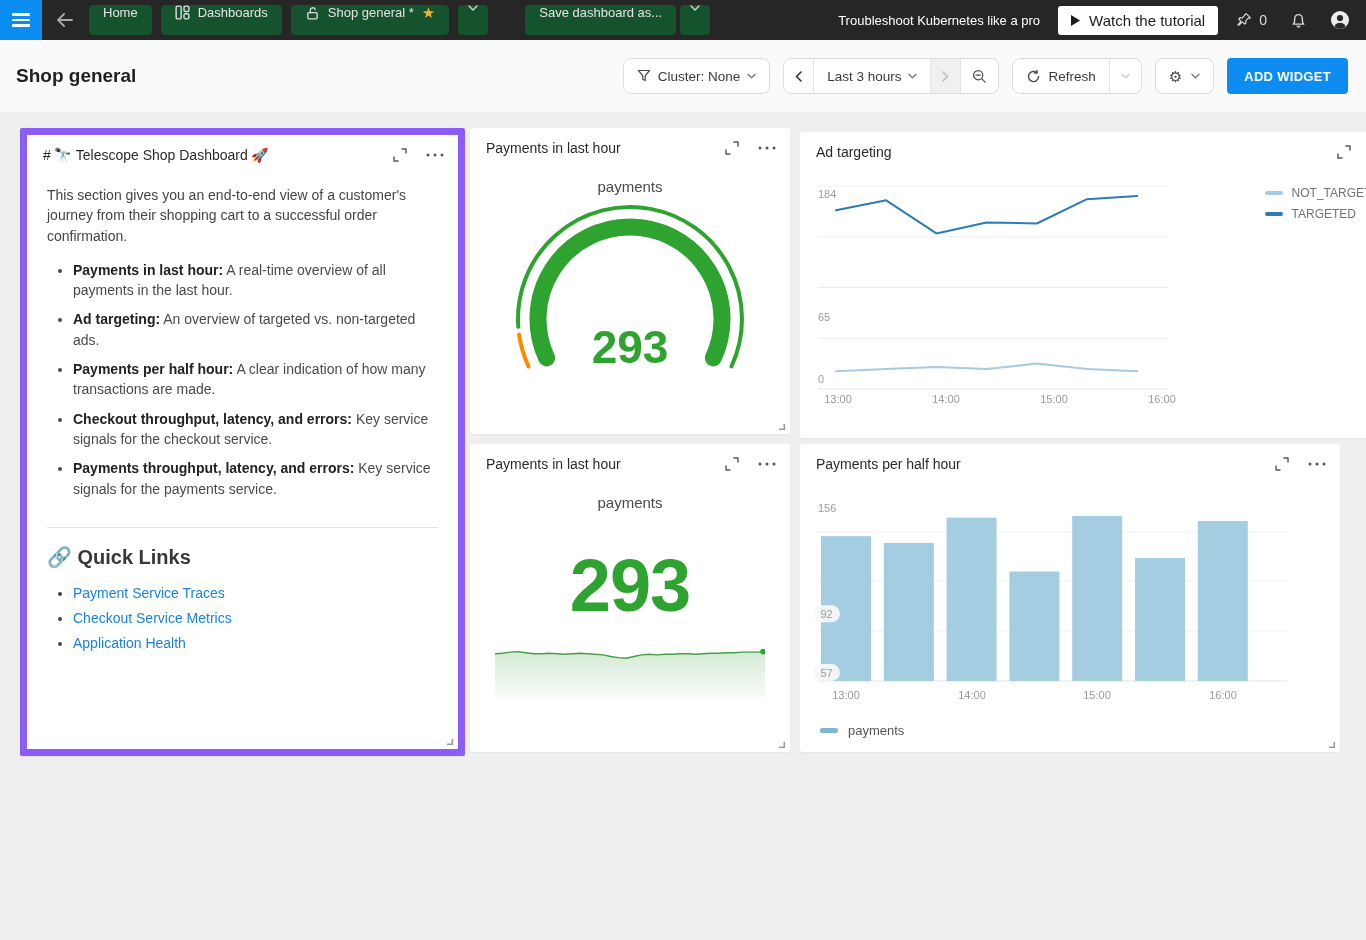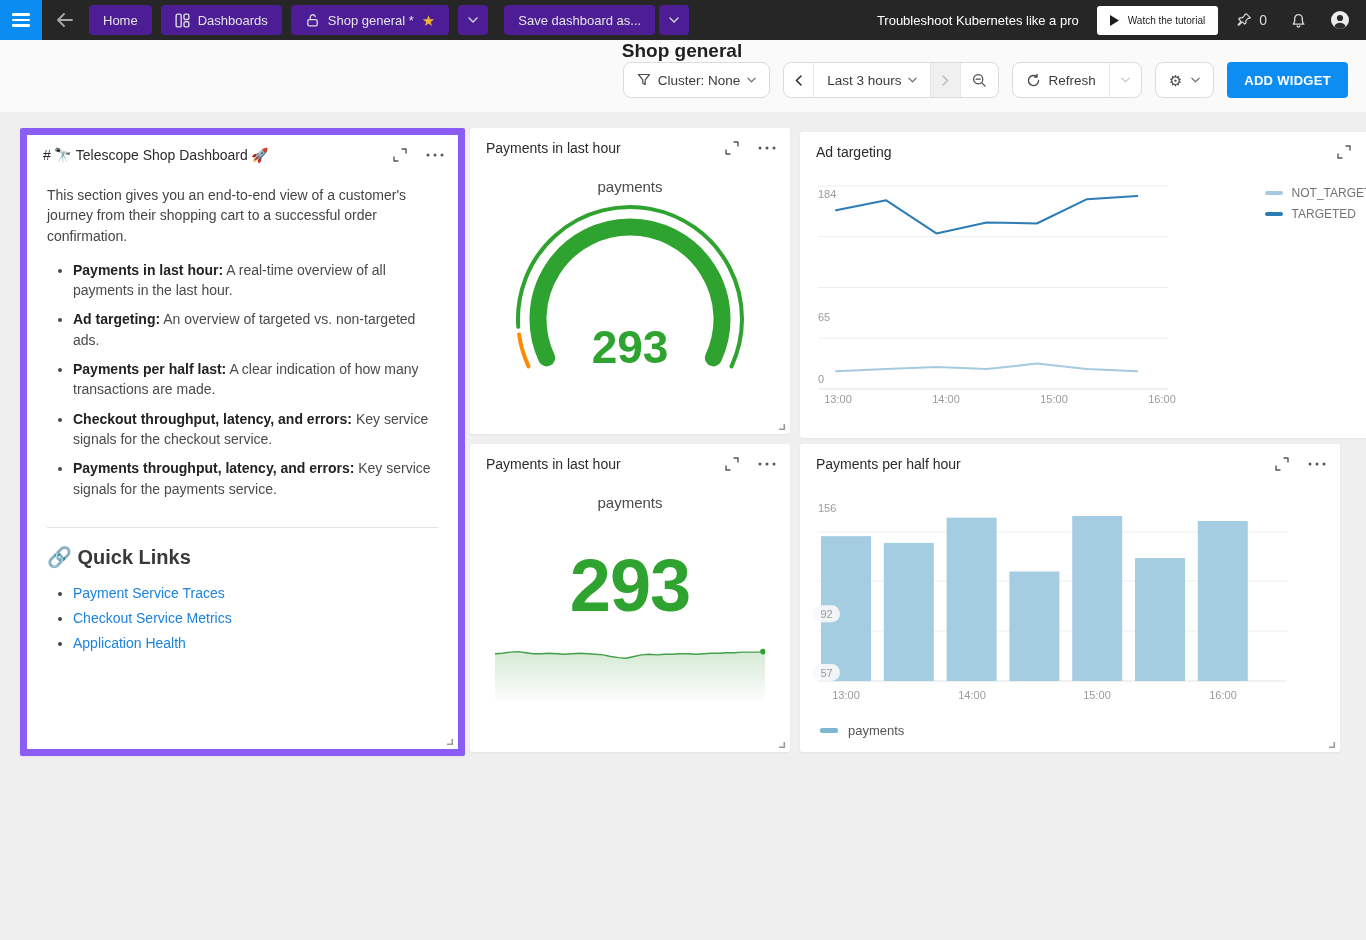--- a/index.html
+++ b/index.html
@@ -4,31 +4,31 @@
 <style>
   * { margin:0; padding:0; box-sizing:border-box; }
   html,body { width:1366px; height:940px; font-family:"Liberation Sans", sans-serif; background:#efefef; overflow:hidden; }
   .page { position:relative; width:1366px; height:940px; }
 
   
   .navbar { position:absolute; top:0; left:0; width:100%; height:40px; background:#262626; display:flex; align-items:center; z-index:20; }
   .burger { width:42px; height:40px; background:#0b8cf0; display:flex; flex-direction:column; justify-content:center; align-items:center; gap:3px; cursor:pointer; flex:0 0 auto; }
   .burger span { width:18px; height:2.5px; background:#fff; border-radius:1px; }
   .back-arrow { margin:0 16px 0 14px; display:flex; align-items:center; }
-  .nav-tab { background:#4c1d95; color:#e3e3e3; font-size:13px; height:30px; border-radius:4px; display:inline-flex; align-items:center; gap:8px; padding:0 14px; margin-right:9px; cursor:pointer; white-space:nowrap; }
+  .nav-tab { background:#14532d; color:#e3e3e3; font-size:13px; height:30px; border-radius:4px; display:inline-flex; align-items:flex-start; gap:8px; padding:0 14px; margin-right:9px; cursor:pointer; white-space:nowrap; }
   .nav-tab.icon-only { width:30px; padding:0; justify-content:center; }
   .star { color:#f0b42c; font-size:15px; line-height:1; }
-  .save-group { margin-left:7px; display:flex; gap:4px; }
+  .save-group { margin-left:28px; display:flex; gap:4px; }
   .promo { margin-left:auto; color:#fff; font-size:13px; white-space:nowrap; }
-  .tutorial-btn { background:#fff; color:#1c1c1c; border-radius:3px; height:29px; padding:4px 13px; display:flex; align-items:center; gap:9px; font-size:10px; margin:0 18px; cursor:pointer; white-space:nowrap; }
+  .tutorial-btn { background:#fff; color:#1c1c1c; border-radius:3px; height:29px; padding:4px 13px; display:flex; align-items:center; gap:9px; font-size:15px; margin:0 18px; cursor:pointer; white-space:nowrap; }
   .nav-right { display:flex; align-items:center; gap:23px; margin-right:16px; }
   .pin-wrap { display:flex; align-items:center; gap:7px; color:#ddd; font-size:14px; }
 
   
-  .page-header { position:absolute; top:40px; left:0; width:100%; height:72px; background:#fafafa; display:flex; align-items:center; padding:0 18px 0 16px;flex-direction:column; }
+  .page-header { position:absolute; top:40px; left:0; width:100%; height:72px; background:#fafafa; display:flex; align-items:center; padding:0 18px 0 16px; }
   .page-title { font-size:19px; font-weight:bold; color:#1f1f1f; }
   .toolbar { margin-left:auto; display:flex; gap:13px; align-items:center; }
   .tbtn { background:#fff; border:1px solid #dcdcdc; border-radius:8px; height:36px; display:flex; align-items:stretch; font-size:13.5px; color:#3a3a3a; overflow:hidden; }
   .seg { padding:0 11px; display:flex; align-items:center; gap:7px; border-right:1px solid #e6e6e6; cursor:pointer; }
   .seg:last-child { border-right:none; }
   .seg.disabled { background:#f0f0f0; color:#bdbdbd; cursor:default; }
   .seg.pad { padding:0 13px; }
   .add-widget { background:#0d8df2; color:#fff; border:none; border-radius:4px; height:36px; padding:4px 17px; font-size:13px; font-weight:bold; display:flex; align-items:center; cursor:pointer; letter-spacing:.3px; }
 
   
@@ -234,21 +234,21 @@
             <circle cx="9" cy="2" r="1.5" fill="#555"></circle>
             <circle cx="16" cy="2" r="1.5" fill="#555"></circle>
           </svg>
       </span>
     </div>
     <div class="md-body">
       <p class="md-p">This section gives you an end-to-end view of a customer's journey from their shopping cart to a successful order confirmation.</p>
       <ul class="md-ul">
         <li><b>Payments in last hour:</b> <span>A real-time overview of all payments in the last hour.</span></li>
         <li><b>Ad targeting:</b> <span>An overview of targeted vs. non-targeted ads.</span></li>
-        <li><b>Payments per half last:</b> <span>A clear indication of how many transactions are made.</span></li>
+        <li><b>Payments per half hour:</b> <span>A clear indication of how many transactions are made.</span></li>
         <li><b>Checkout throughput, latency, and errors:</b> <span>Key service signals for the checkout service.</span></li>
         <li><b>Payments throughput, latency, and errors:</b> <span>Key service signals for the payments service.</span></li>
       </ul>
       <hr class="md-hr">
       <div class="md-h1">🔗 Quick Links</div>
       <ul class="links-ul">
         <li><a class="int">Payment Service Traces</a></li>
         <li><a class="int">Checkout Service Metrics</a></li>
         <li><a class="int">Application Health</a></li>
 

